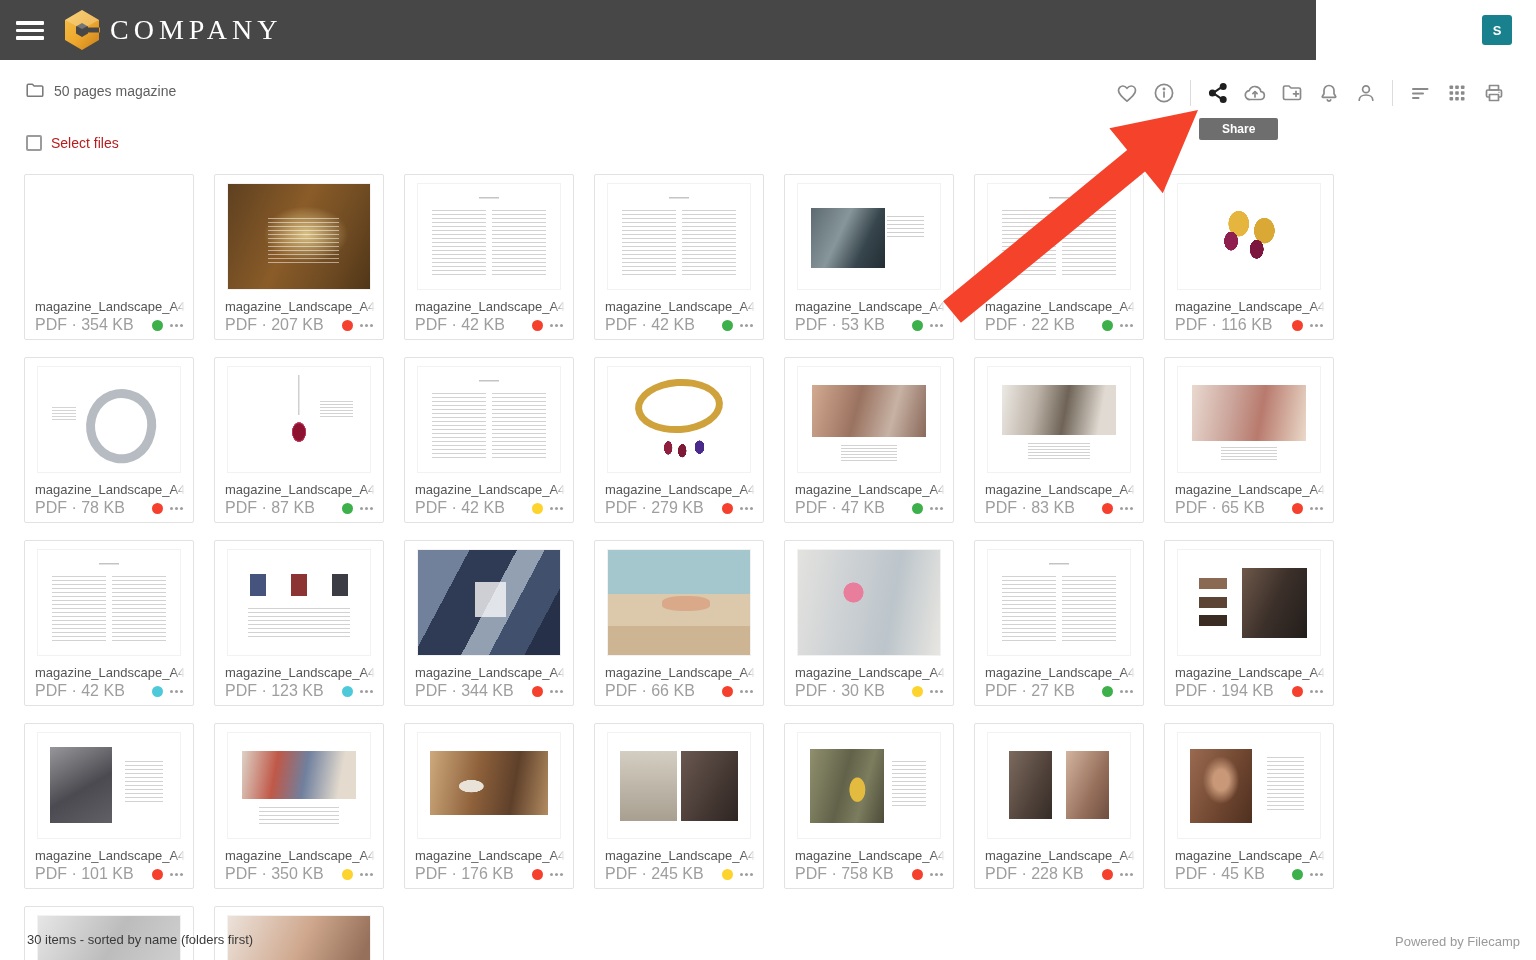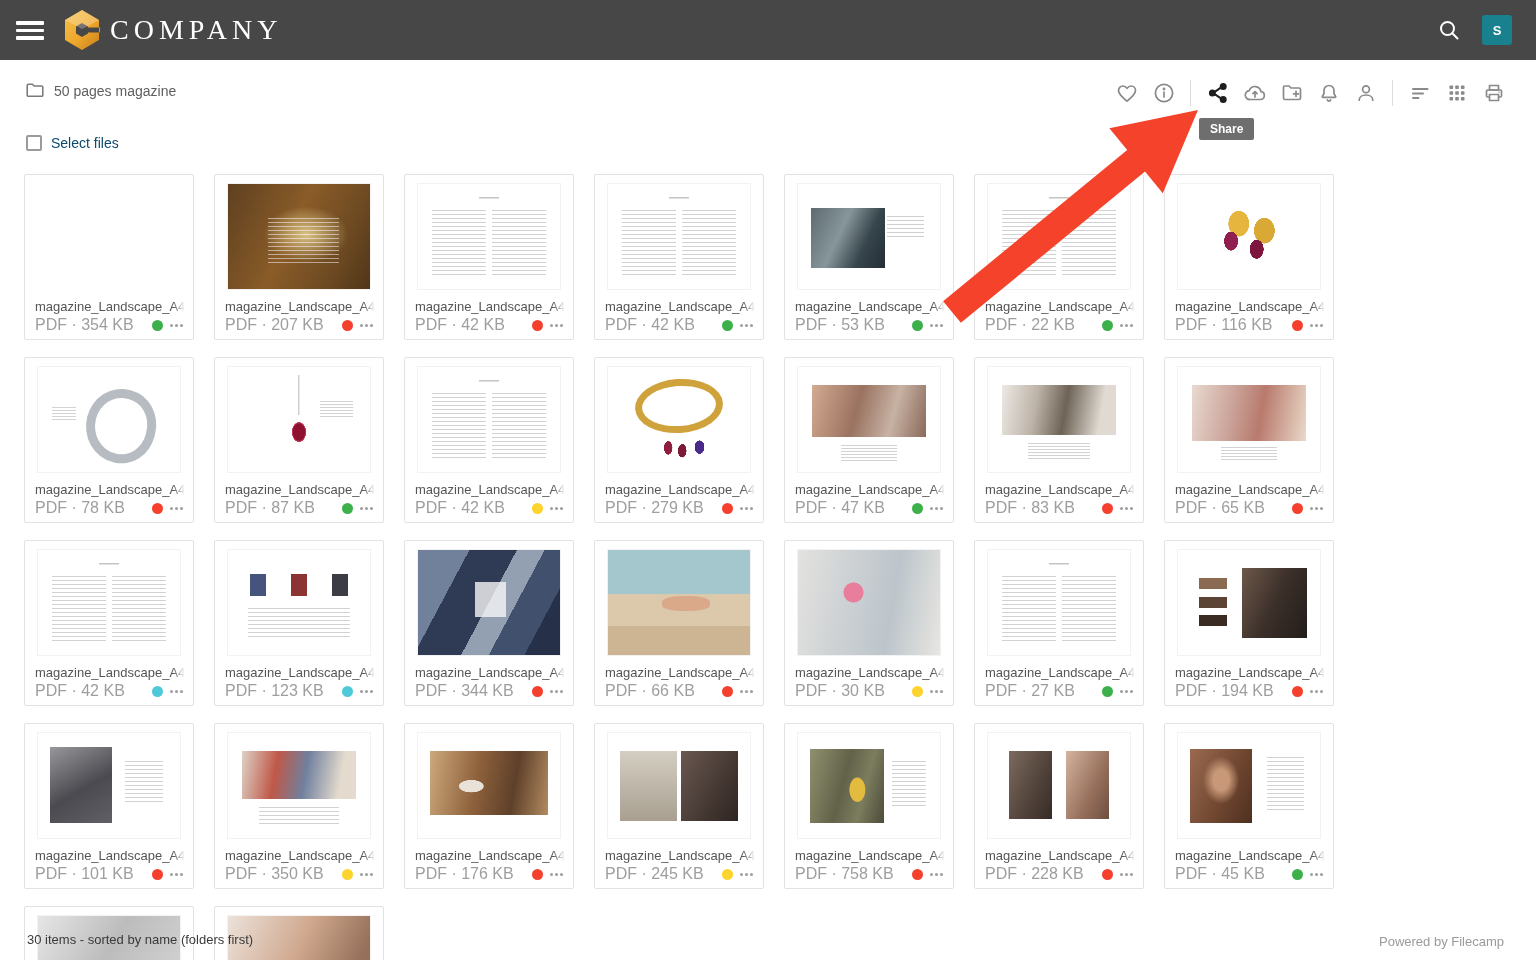--- a/index.html
+++ b/index.html
@@ -1,42 +1,42 @@
 <!DOCTYPE html>
 <html><head>
 <meta charset="utf-8">
 <style>
   * { margin:0; padding:0; box-sizing:border-box; }
   html,body { width:1536px; height:960px; overflow:hidden; background:#fff;
               font-family:"Liberation Sans", sans-serif; position:relative; }
 
   
-  .header { position:absolute; left:0; top:0; width:1536px; height:60px; background:#474747; z-index:30; }
+  .header { position:absolute; left:0; top:0; width:1316px; height:60px; background:#474747; z-index:30; }
   .burger { position:absolute; left:16px; top:21px; width:28px; height:19px; cursor:pointer; }
   .burger span { display:block; width:28px; height:3.6px; background:#fff; border-radius:1px; margin-bottom:4px; }
   .logo { position:absolute; left:60px; top:8px; }
   .brand { position:absolute; left:110px; top:0; height:60px; line-height:60px; color:#fff;
            font-family:"Liberation Serif","DejaVu Serif",serif; font-size:28px; letter-spacing:5px; }
   .hsearch { position:absolute; left:1437px; top:18px; cursor:pointer; }
   .avatar { position:absolute; left:1482px; top:15px; width:30px; height:30px; border-radius:3px;
             color:#fff; font-size:13px; font-weight:700; display:flex; align-items:center; justify-content:center; cursor:pointer; }
 
   
   .crumb { position:absolute; left:24px; top:80px; display:flex; align-items:center; gap:8px; }
   .crumb-label { font-size:14px; color:#5f5f5f; }
   .selectrow { position:absolute; left:26px; top:135px; display:flex; align-items:center; gap:9px; }
   .checkbox { width:16px; height:16px; border:2px solid #9b9b9b; border-radius:2px; background:#fff; cursor:pointer; }
-  .select-label { font-size:14px; color:#0c4a6e; }
+  .select-label { font-size:14px; color:#b91c1c; }
 
   .iconrow { position:absolute; left:1108px; top:75px; height:36px; display:flex; align-items:center; z-index:20; }
   .icell { width:37px; height:36px; display:flex; align-items:center; justify-content:center; cursor:pointer; }
   .isep { width:1px; height:26px; background:#dcdcdc; margin:0 8px; }
 
   .tooltip { position:absolute; left:1199px; top:118px; background:#6e6e6e; color:#fff; font-size:12px;
-             font-weight:700; padding:4px 11px; border-radius:2px; z-index:45; }
+             font-weight:700; padding:4px 23px; border-radius:2px; z-index:45; }
 
   .arrow-svg { position:absolute; left:900px; top:90px; z-index:40; pointer-events:none; }
 
   
   .grid { position:absolute; left:24px; top:174px; display:grid; grid-template-columns:repeat(7,170px);
           column-gap:20px; row-gap:17px; grid-auto-rows:166px; }
   .card { width:170px; height:166px; background:#fff; border:1px solid #e2e2e2; border-radius:2px; position:relative; cursor:pointer; }
   .thumb { position:absolute; left:0; top:0; right:0; height:122px; overflow:hidden; }
   .page { position:absolute; left:13px; right:13px; top:9px; height:105px; background:#fff; box-shadow:0 0 0 1px rgba(0,0,0,.05); }
   .thumb-txt { position:absolute; top:5px; left:0; right:0; text-align:center; font-size:8px; letter-spacing:1.5px;
@@ -168,21 +168,21 @@
       background:radial-gradient(26px 34px at 50% 42%,#c89878 30%,rgba(200,152,120,0) 70%),
                  linear-gradient(115deg,#9a6a50,#6e452f 60%,#4e3020); }
   .t-portrait-text::after { content:""; position:absolute; right:11%; top:24px; width:26%; height:54px;
       background:repeating-linear-gradient(to bottom,#d2d2d2 0 1px,transparent 1px 4px); }
 
   .t-gray { background:linear-gradient(120deg,#e6e6e6,#bcbcbc 45%,#d8d8d8); }
   .t-face2 { background:linear-gradient(115deg,#ece2da,#cfa88e 45%,#96705a 80%); }
 
   
   .foot-left { position:absolute; left:27px; top:932px; font-size:13px; color:#3a3a3a; z-index:50; }
-  .foot-right { position:absolute; right:32px; top:934px; font-size:13px; color:#9a9a9a; z-index:50; }
+  .foot-right { position:absolute; right:16px; top:934px; font-size:13px; color:#9a9a9a; z-index:50; }
 </style>
 </head>
 <body>
 
 <div class="header">
   <div class="burger">
       <span></span>
       <span></span>
       <span></span>
     </div>

